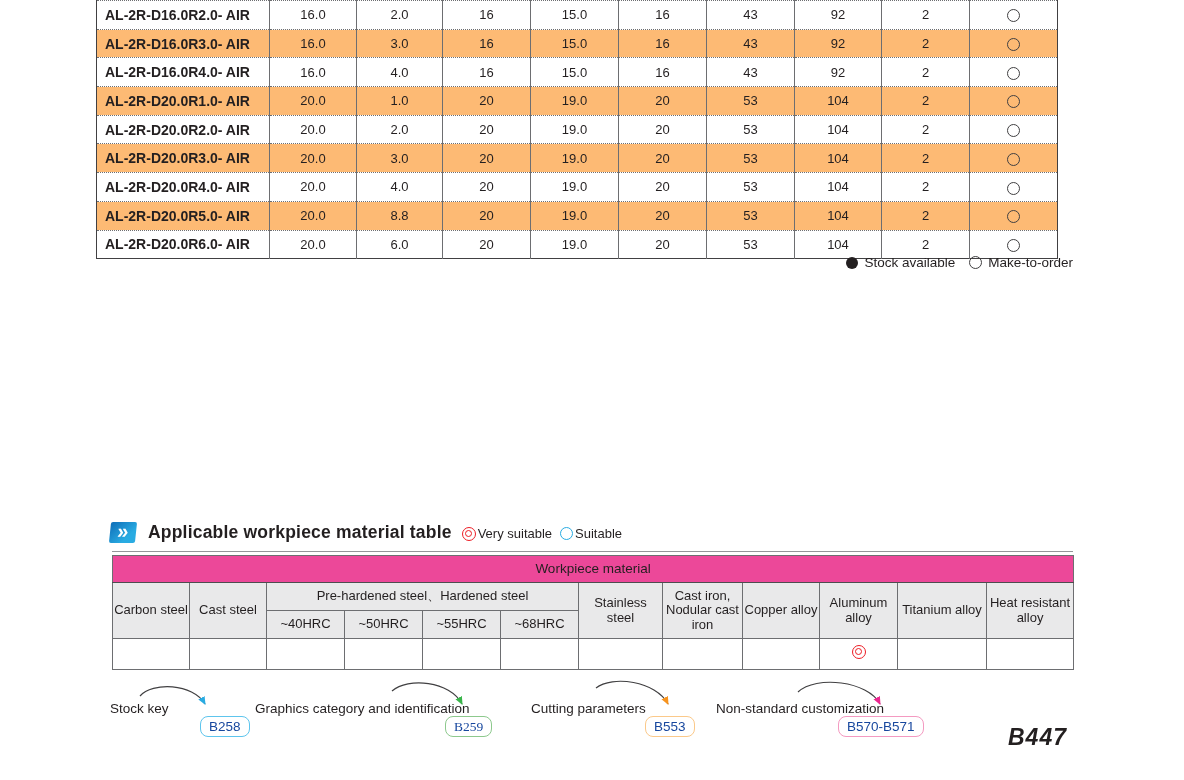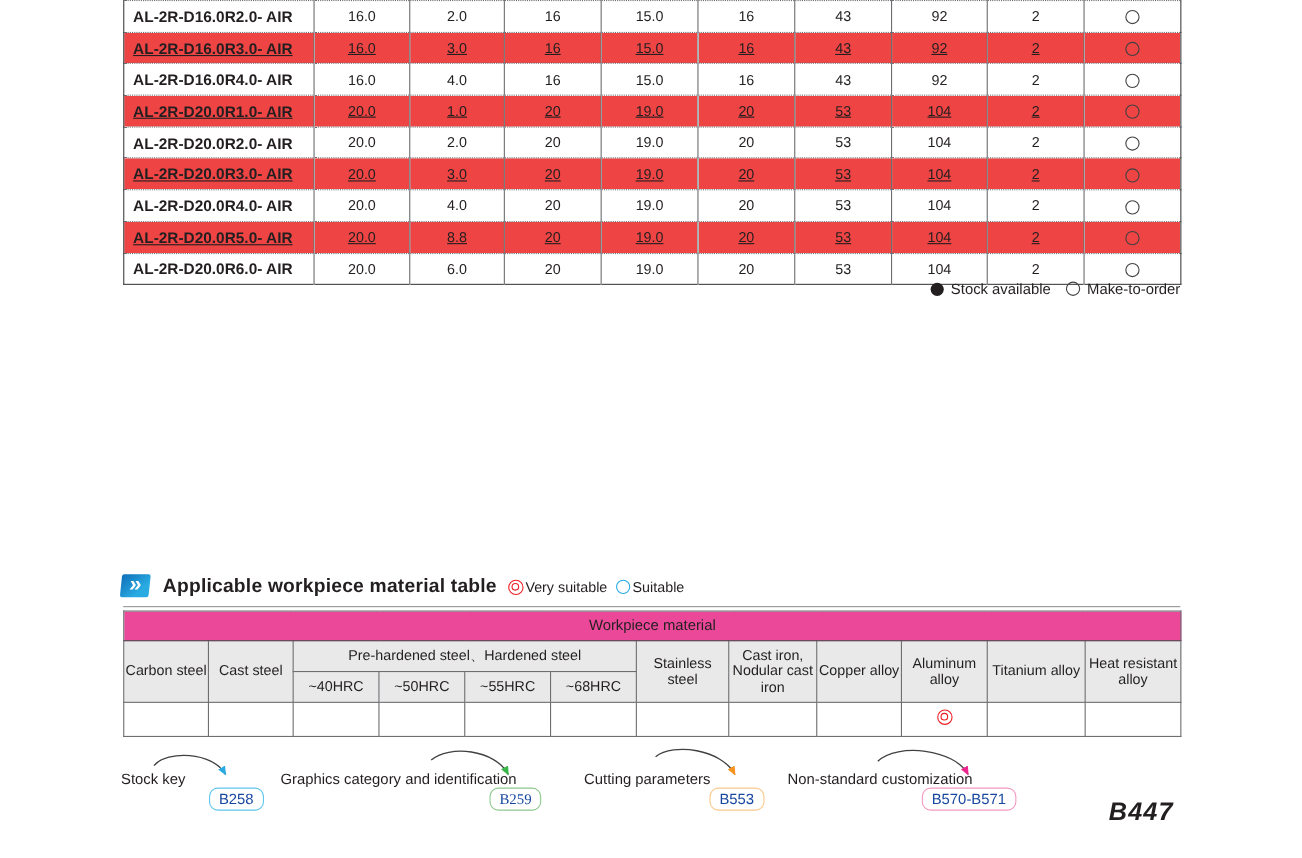--- a/index.html
+++ b/index.html
@@ -1,25 +1,25 @@
 <!DOCTYPE html>
 <html><head>
 <meta charset="utf-8">
 <style>
   html,body{margin:0;padding:0;background:#ffffff;}
   .page{position:relative;width:1184px;height:780px;background:#ffffff;overflow:hidden;
         font-family:"Liberation Sans","DejaVu Sans",sans-serif;color:#231f20;}
 
   
-  .spec-table{position:absolute;left:112px;top:0;width:961px;border-collapse:collapse;table-layout:fixed;
+  .spec-table{position:absolute;left:96px;top:0;width:961px;border-collapse:collapse;table-layout:fixed;
               border-left:1.5px solid #414042;border-right:1.5px solid #414042;border-bottom:1.5px solid #414042;}
   .spec-table td{border-left:1px solid #6d6e71;border-top:1px dotted #6d6e71;height:27.7px;
                  text-align:center;font-size:13px;padding:0;overflow:hidden;white-space:nowrap;}
   .spec-table td:first-child{border-left:none;text-align:left;padding-left:8px;font-weight:bold;font-size:14px;}
-  .spec-table tr.alt{background:#ef4444;text-decoration:underline;}
+  .spec-table tr.alt{background:#fdba74;}
   .ring{display:inline-block;width:11px;height:11px;border:1.2px solid #414042;border-radius:50%;vertical-align:middle;}
   .dot{display:inline-block;width:12px;height:12px;background:#231f20;border-radius:50%;vertical-align:-2px;}
 
   
   .stock-legend{position:absolute;top:255px;left:112px;width:961px;text-align:right;font-size:13.5px;}
   .stock-legend .lbl{margin:12px 14px 0 6px;}
   .stock-legend .lbl:last-child{margin-right:0;}
   .stock-legend .ring{vertical-align:-2px;}
 
   
@@ -273,19 +273,19 @@
     <path d="M292,21 C308,7 350,11 362,34" fill="none" stroke="#414042" stroke-width="1.2" marker-end="url(#m1)"></path>
     <path d="M496,18 C512,5 556,11 568,34" fill="none" stroke="#414042" stroke-width="1.2" marker-end="url(#m2)"></path>
     <path d="M698,22 C716,5 768,11 780,34" fill="none" stroke="#414042" stroke-width="1.2" marker-end="url(#m3)"></path>
   </svg>
 
   <span class="fn-label" style="left:110px;top:701px">Stock key</span>
   <span class="fn-label" style="left:255px;top:701px">Graphics category and identification</span>
   <span class="fn-label" style="left:531px;top:701px">Cutting parameters</span>
   <span class="fn-label" style="left:716px;top:701px">Non-standard customization</span>
 
-  <span class="badge" style="left: 190px; border-color: rgb(94, 197, 237);">B258</span>
+  <span class="badge" style="left: 200px; border-color: rgb(94, 197, 237);">B258</span>
   <span class="badge" style="left: 445px; border-color: rgb(141, 201, 141); font-family: Liberation Serif, serif;">B259</span>
   <span class="badge" style="left: 645px; border-color: rgb(251, 201, 138);">B553</span>
   <span class="badge" style="left: 838px; border-color: rgb(244, 154, 193);">B570-B571</span>
 
   <div class="pageno">B447</div>
 </div>
 
 </body></html>

